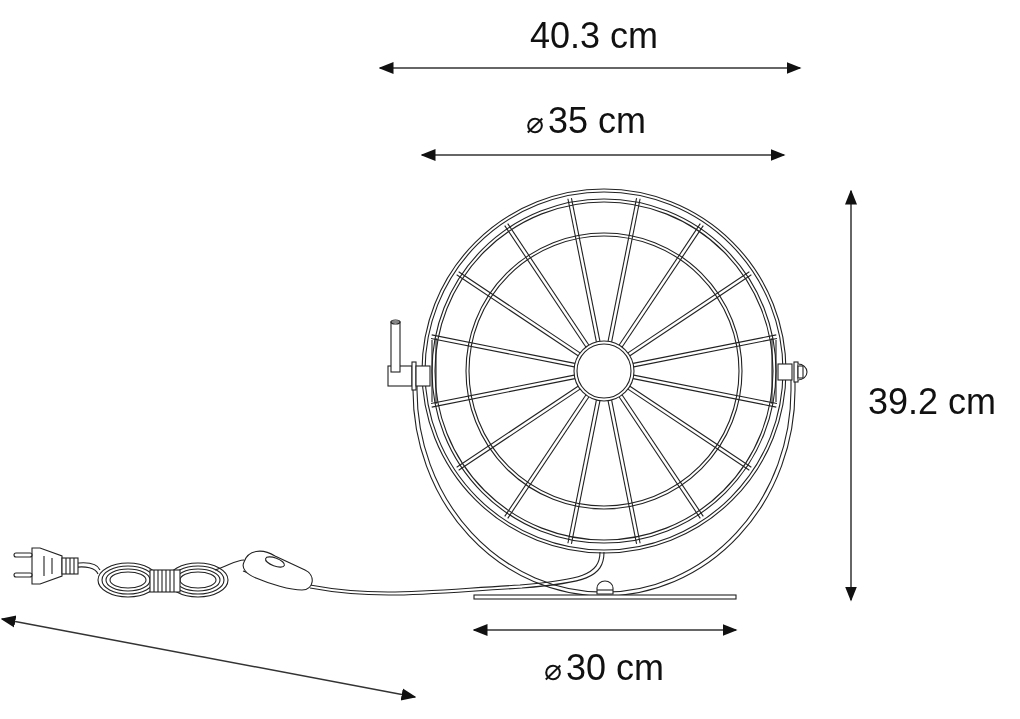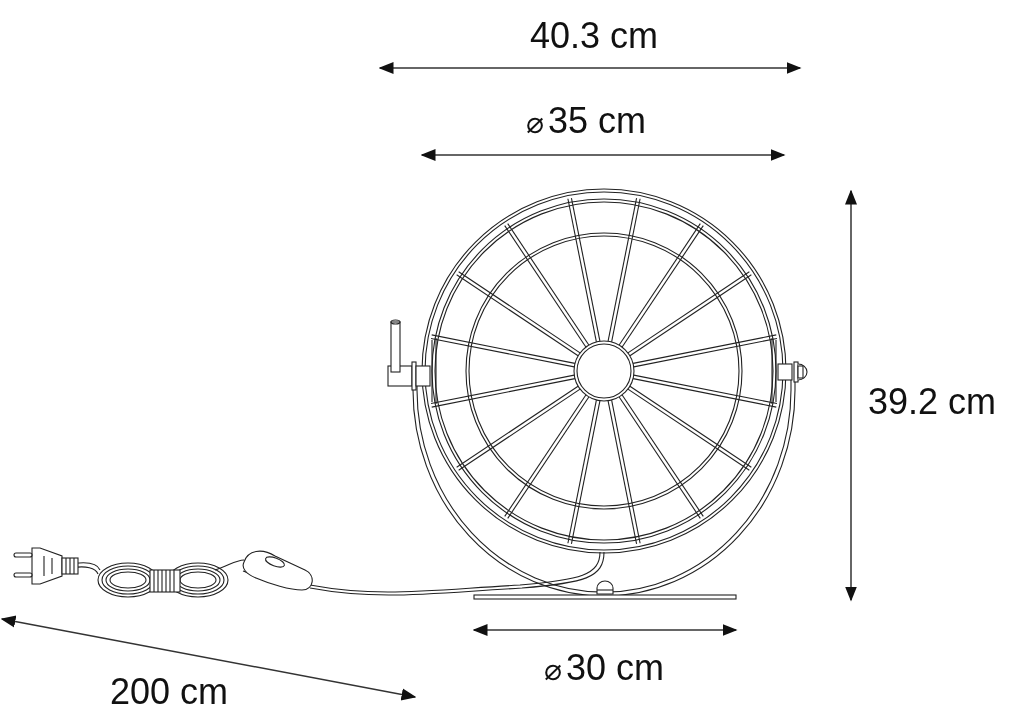--- a/index.html
+++ b/index.html
@@ -162,16 +162,13 @@
   </div>
   <div class="dim-label" style="left:526px; top:103px;">
     <span class="dia">⌀</span><span>35 cm</span>
   </div>
   <div class="dim-label" style="left:868px; top:376px;margin-top:8px;">
     <span>39.2 cm</span>
   </div>
   <div class="dim-label" style="left:544px; top:650px;text-align:right;">
     <span class="dia">⌀</span><span>30 cm</span>
   </div>
-  <div class="dim-label" style="left:110px; top:674px;">
-    <span>200 cm</span>
-  </div>
 </div>
 
 </body></html>

